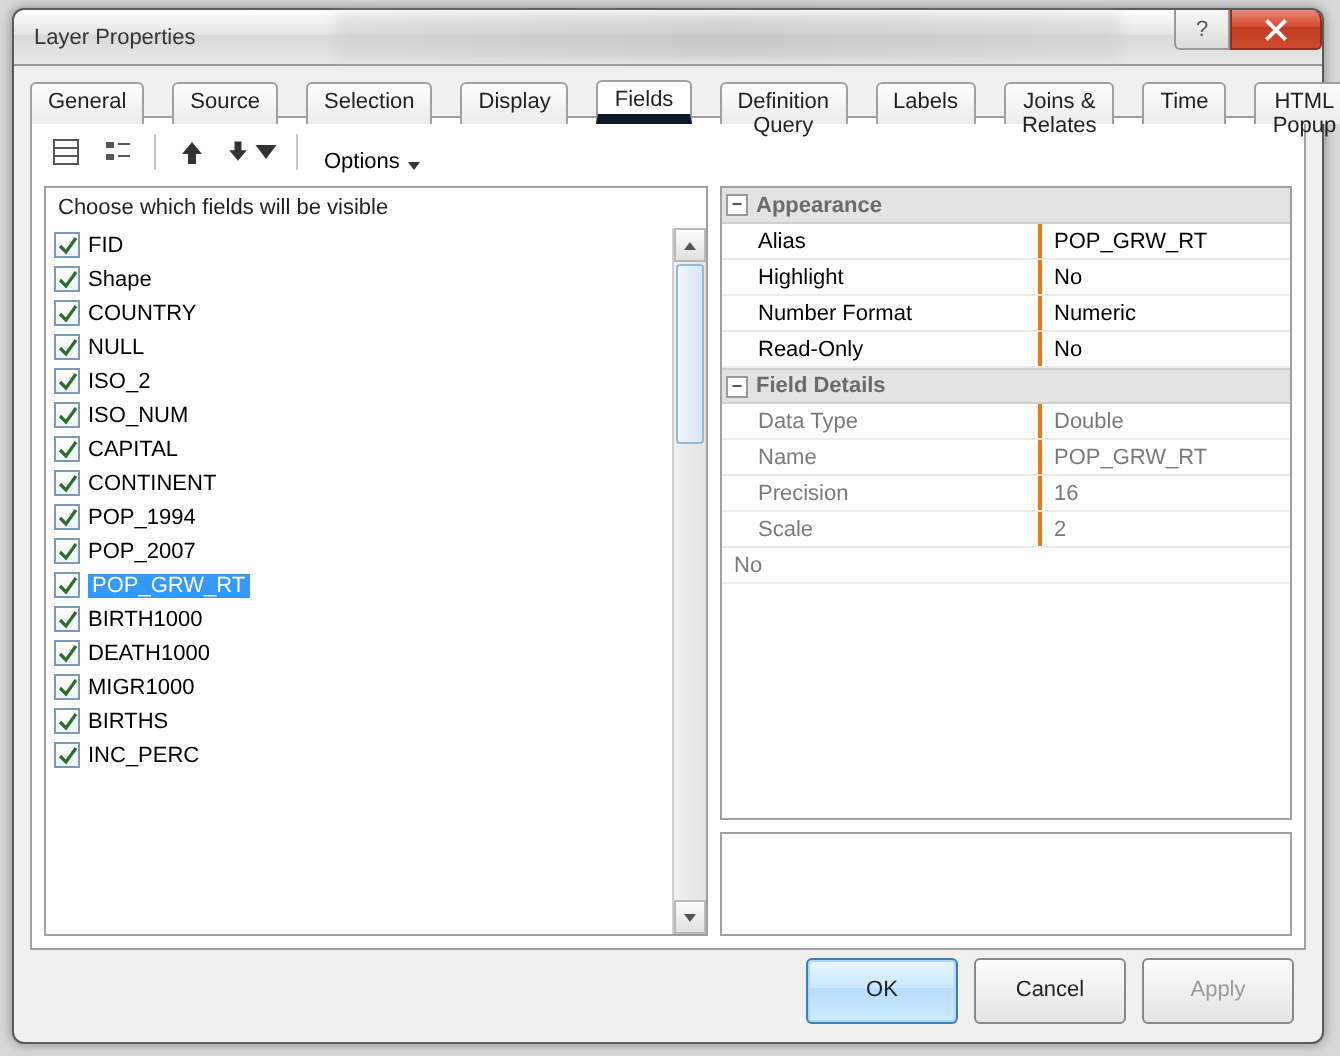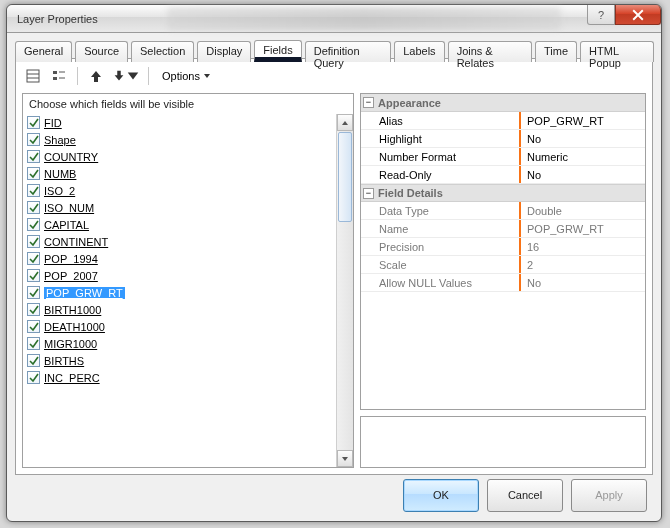--- a/index.html
+++ b/index.html
@@ -30,49 +30,49 @@
     filter: blur(3px); opacity: 0.5; border-radius: 3px;
   }
   .winbtns { position: absolute; right: 0; top: 0; display: flex; height: 20px; }
   .winbtn { width: 28px; height: 20px; display: flex; align-items: center; justify-content: center; }
   .winbtn.help { background: linear-gradient(#f8f8f8,#dcdcdc); border:1px solid #9a9a9a; border-top:none; border-radius:0 0 0 3px; color:#555; }
   .winbtn.close { width: 46px; background: linear-gradient(#e98b7a,#d6452b 45%,#c13a22 46%,#cf4a31); border:1px solid #8a3020; border-top:none; border-radius:0 5px 3px 0; color:#fff; }
   .winbtn.close svg { width:12px; height:12px; }
 
   .client { flex: 1; padding: 8px 8px 6px 8px; display: flex; flex-direction: column; }
 
-  .tabstrip { display: flex; gap: 4px; position: relative; height: 18px; border-bottom: 1px solid #a0a0a0; }
+  .tabstrip { display: flex; gap: 15px; position: relative; height: 18px; border-bottom: 1px solid #a0a0a0; text-align: center; }
   .tab {
     padding: 3px 8px 0 8px; height: 21px;
     border: 1px solid #a0a0a0; border-bottom: none;
     background: linear-gradient(#fdfdfd,#ececec);
     border-radius: 3px 3px 0 0; margin-right: -1px;
     color: #222; cursor: default;
   }
   .tab.active { background: #fff; height: 22px; margin-top: -1px; z-index: 2; border-bottom: 5px solid #0f172a; }
   .tabpage {
     border: 1px solid #a0a0a0; border-top: none; background: #fff;
     flex: 1; padding: 6px; display: flex; flex-direction: column; gap: 6px;
   }
 
   .toolbar { display: flex; align-items: center; gap: 4px; height: 22px; }
   .tbtn { width:22px; height:22px; display:flex; align-items:center; justify-content:center; border:1px solid transparent; border-radius:2px; }
   .tsep { width:1px; height:18px; background:#c8c8c8; margin:0 3px; }
-  .tdrop { display:flex; align-items:center; padding:0 6px; height:22px; gap:3px; }
+  .tdrop { display:flex; align-items:flex-end; padding:0 6px; height:22px; gap:3px; }
   .tbtn svg { width:16px; height:16px; }
 
   .panes { flex:1; display:flex; gap:6px; min-height:0; }
 
   .fieldlist-wrap { width: 332px; border:1px solid #a0a0a0; background:#fff; display:flex; flex-direction:column; position:relative;}
   .fieldlist-head { padding:4px 6px; color:#222; }
   .fieldlist-body { flex:1; overflow:hidden; position:relative; }
   .fieldlist { list-style:none; margin:0; padding:0; }
   .fieldlist li { display:flex; align-items:center; gap:4px; padding:1px 4px; height:17px; }
   .fieldlist li.selected span.lbl { background:#3399ff; color:#fff; padding:0 2px; }
-  .fieldlist li .lbl { color:#000;text-decoration:underline; }
+  .fieldlist li .lbl { color:#000; }
   .chk { width:13px; height:13px; display:inline-flex; align-items:center; justify-content:center; border:1px solid #7a9ab8; background:linear-gradient(#fff,#eef5fb); }
   .chk svg { width:10px; height:10px; }
   .vscroll { position:absolute; right:0; top:0; bottom:0; width:17px; background:linear-gradient(90deg,#f0f0f0,#e4e4e4); border-left:1px solid #cfcfcf; }
   .vscroll .arrow { height:17px; display:flex; align-items:center; justify-content:center; background:linear-gradient(#fdfdfd,#e0e0e0); border:1px solid #b8b8b8; }
   .vscroll .arrow.up { position:absolute; top:0; left:0; right:0; }
   .vscroll .arrow.down { position:absolute; bottom:0; left:0; right:0; }
   .vscroll .thumb { position:absolute; left:1px; right:1px; top:18px; height:90px; background:linear-gradient(90deg,#f2f6fb,#d5e5f5); border:1px solid #9ab8d8; border-radius:2px; }
 
   .rightcol { flex:1; display:flex; flex-direction:column; gap:6px; }
   .propgrid { flex:1; border:1px solid #a0a0a0; background:#fff; overflow:hidden; }
@@ -193,21 +193,21 @@
                     </svg>
                   </span>
                   <span class="lbl">COUNTRY</span>
                 </li>
                 <li>
                   <span class="chk">
                     <svg viewBox="0 0 10 10">
                       <path d="M1 5 L4 8 L9 1" fill="none" stroke="#2b6f2b" stroke-width="1.6"></path>
                     </svg>
                   </span>
-                  <span class="lbl">NUMB</span>
+                  <span class="lbl">NULL</span>
                 </li>
                 <li>
                   <span class="chk">
                     <svg viewBox="0 0 10 10">
                       <path d="M1 5 L4 8 L9 1" fill="none" stroke="#2b6f2b" stroke-width="1.6"></path>
                     </svg>
                   </span>
                   <span class="lbl">ISO_2</span>
                 </li>
                 <li>
@@ -351,21 +351,20 @@
               </div>
               <div class="pg-row ro">
                 <div class="k">Precision</div>
                 <div class="v">16</div>
               </div>
               <div class="pg-row ro">
                 <div class="k">Scale</div>
                 <div class="v">2</div>
               </div>
               <div class="pg-row ro">
-                <div class="k">Allow NULL Values</div>
                 <div class="v">No</div>
               </div>
             </div>
           <div class="descbox"></div>
         </div>
 
       </div>
     </div>
 
     <div class="footer">

